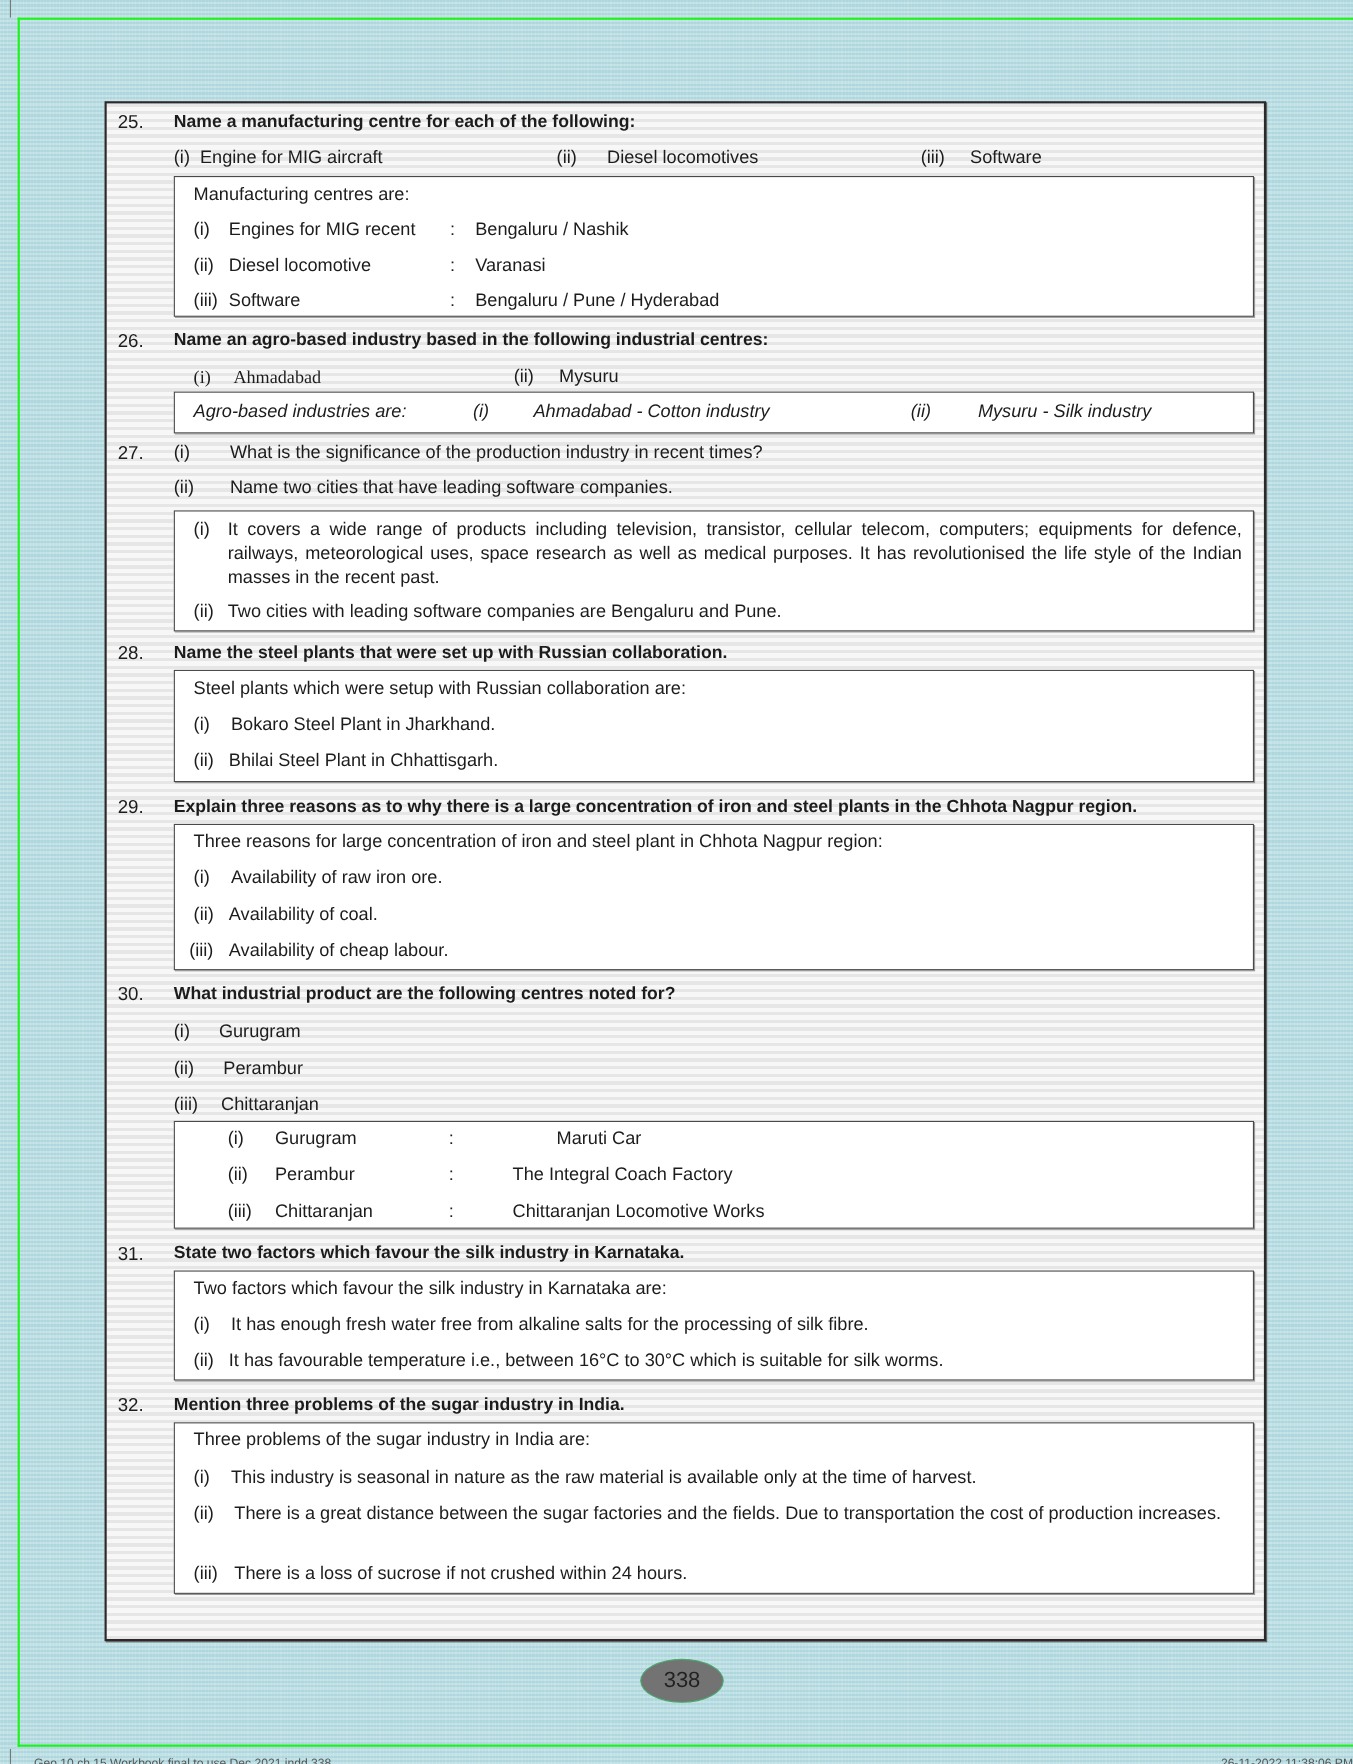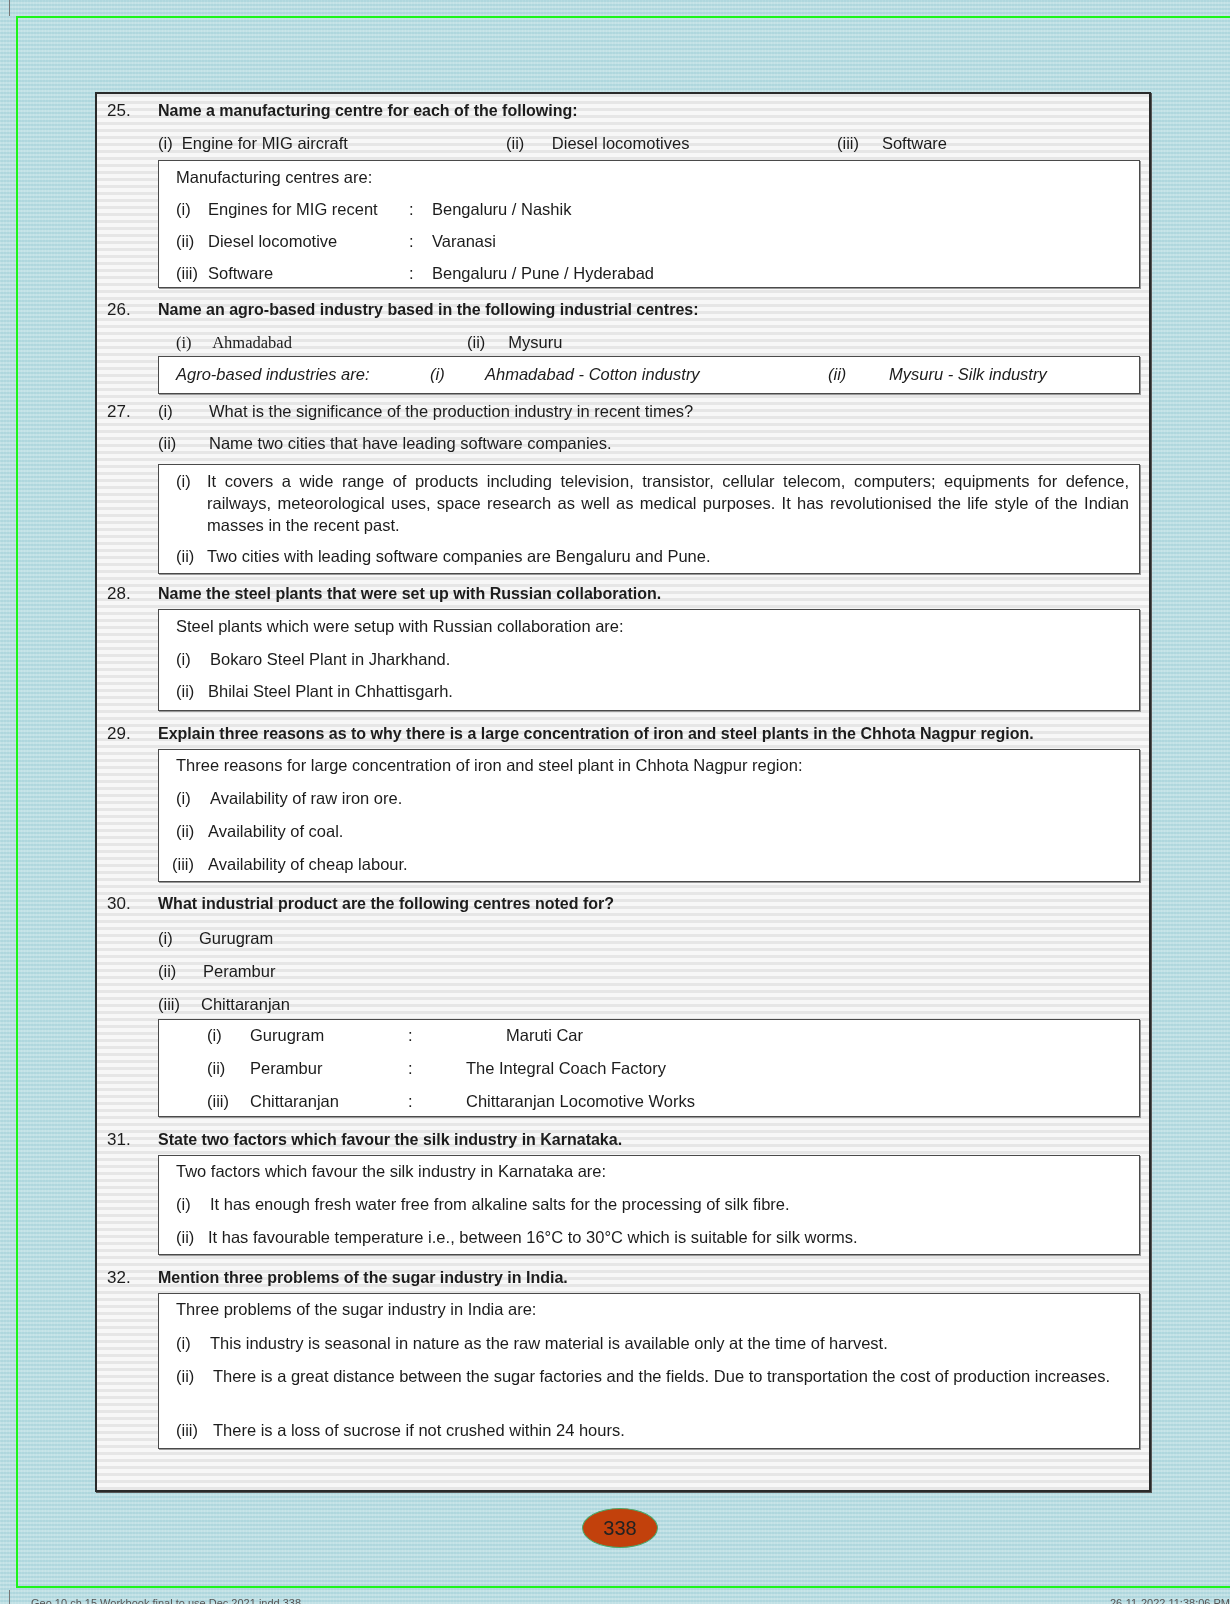--- a/index.html
+++ b/index.html
@@ -35,21 +35,21 @@
     background: #ffffff; border: 1.5px solid #4a4a4a;
     box-shadow: 1px 1px 0 #999;
   }
   .ans .line { position: absolute; left: 17px; font-size: 16.5px; white-space: nowrap; }
   .ans .para { position: absolute; left: 17px; right: 10px; font-size: 16.5px; line-height: 22px; }
   .ans .para .n { position: absolute; left: 0; top: 0; }
   .ans .para .t { display: block; margin-left: 31px; text-align: justify; }
   .page-num {
     position: absolute; left: 582px; top: 1508px; width: 76px; height: 40px;
     border: 1.5px solid #4aa86a; border-radius: 50%;
-    background: #c2410c; text-align: center; line-height: 38px;
+    background: #737373; text-align: center; line-height: 38px;
     font-size: 20px; color: #222;
   }
   .footer-left, .footer-right {
     position: absolute; top: 1597px; font-size: 11px; color: #555; white-space: nowrap;
   }
   .footer-left { left: 31px; }
   .footer-right { right: 0; }
 </style>
 </head>
 <body>

